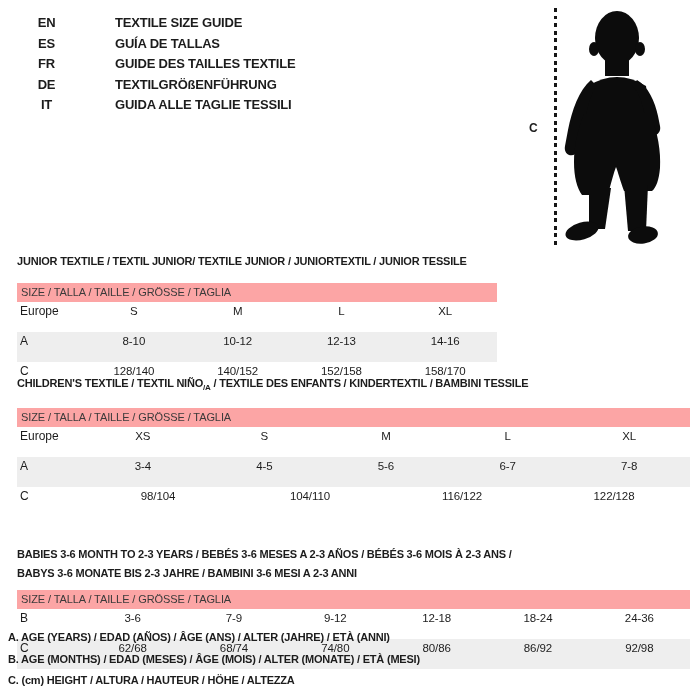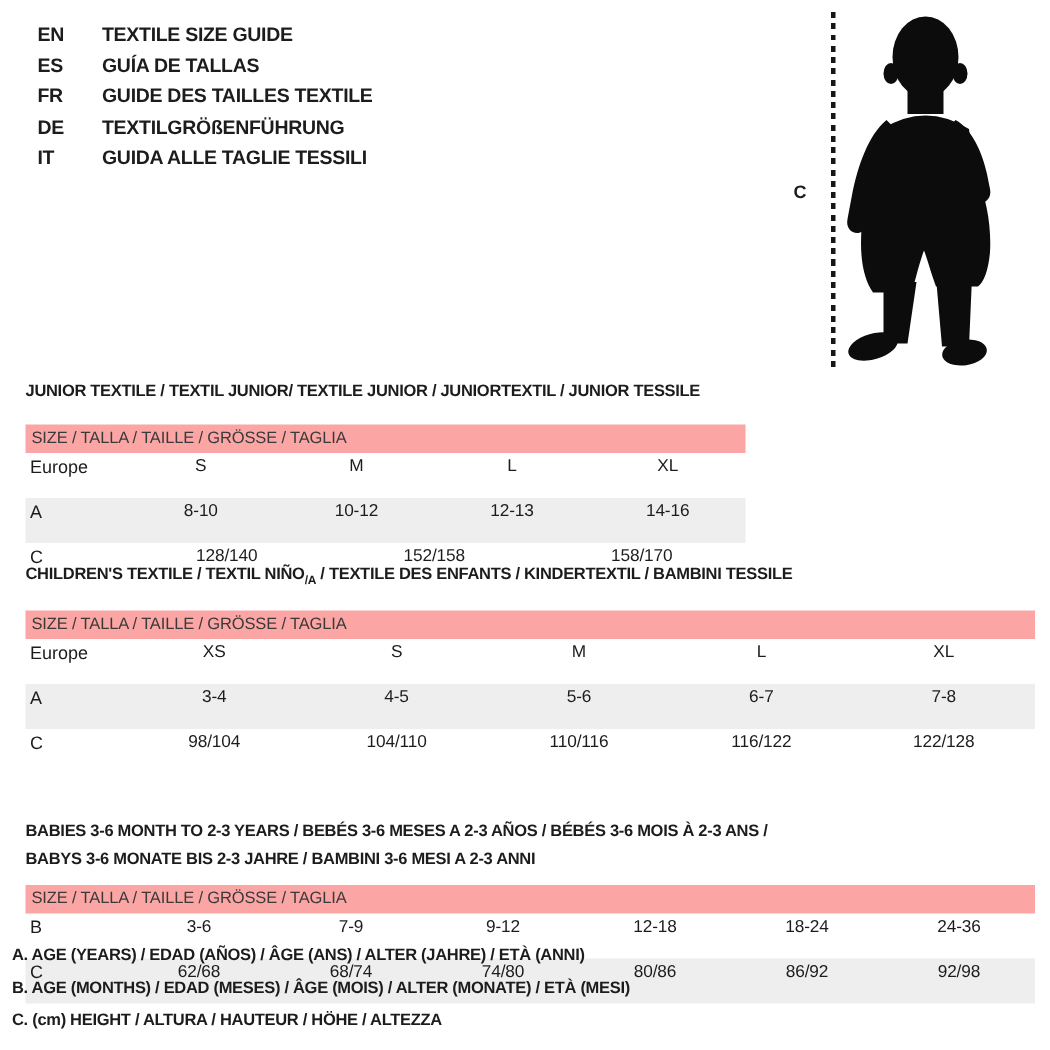--- a/index.html
+++ b/index.html
@@ -3,22 +3,22 @@
 <meta charset="utf-8">
 <style>
   html,body{margin:0;padding:0;background:#fff;}
   .page{
     position:relative;width:700px;height:700px;background:#ffffff;overflow:hidden;
     font-family:"Liberation Sans","DejaVu Sans",sans-serif;color:#1c1c1c;
   }
   
   .lang-list{position:absolute;left:25px;top:13px;}
   .lang-row{display:flex;line-height:20.6px;font-weight:bold;font-size:13px;letter-spacing:-0.2px;}
-  .lang-code{width:43px;}
-  .lang-label{white-space:nowrap;}
+  .lang-code{width:43px;text-align:center;}
+  .lang-label{white-space:nowrap;margin-left:47px;}
   
   .measure-line{
     position:absolute;left:554px;top:8px;width:3px;height:238px;
     background:repeating-linear-gradient(to bottom,#161616 0 4px,transparent 4px 7.5px);
   }
   .measure-label{position:absolute;left:529px;top:121px;font-weight:bold;font-size:12px;}
   .baby{position:absolute;left:558px;top:2px;}
   
   .section{position:absolute;left:17px;}
   #section-junior{top:255px;width:480px;}
@@ -102,20 +102,21 @@
     <div class="trow shaded">
       <span class="tlabel">A</span>
       <span class="tcell">8-10</span>
       <span class="tcell">10-12</span>
       <span class="tcell">12-13</span>
       <span class="tcell">14-16</span>
     </div>
     <div class="trow">
       <span class="tlabel">C</span>
       <span class="tcell">128/140</span>
+      <span class="tcell">140/152</span>
       <span class="tcell">152/158</span>
       <span class="tcell">158/170</span>
     </div>
   </div>
 
   <div class="section" id="section-children">
     <div class="tbl-title"><span>CHILDREN'S TEXTILE / TEXTIL NIÑO</span><sub>/A</sub><span> / TEXTILE DES ENFANTS / KINDERTEXTIL / BAMBINI TESSILE</span></div>
     <div class="size-bar">SIZE / TALLA / TAILLE / GRÖSSE / TAGLIA</div>
     <div class="trow">
       <span class="tlabel">Europe</span>
@@ -130,21 +131,20 @@
       <span class="tcell">3-4</span>
       <span class="tcell">4-5</span>
       <span class="tcell">5-6</span>
       <span class="tcell">6-7</span>
       <span class="tcell">7-8</span>
     </div>
     <div class="trow">
       <span class="tlabel">C</span>
       <span class="tcell">98/104</span>
       <span class="tcell">104/110</span>
-      <span class="tcell">110/116</span>
       <span class="tcell">116/122</span>
       <span class="tcell">122/128</span>
     </div>
   </div>
 
   <div class="section" id="section-babies">
     <div class="tbl-title">
       <div>BABIES 3-6 MONTH TO 2-3 YEARS / BEBÉS 3-6 MESES A 2-3 AÑOS / BÉBÉS 3-6 MOIS À 2-3 ANS /</div>
       <div>BABYS 3-6 MONATE BIS 2-3 JAHRE / BAMBINI 3-6 MESI A 2-3 ANNI</div>
     </div>

